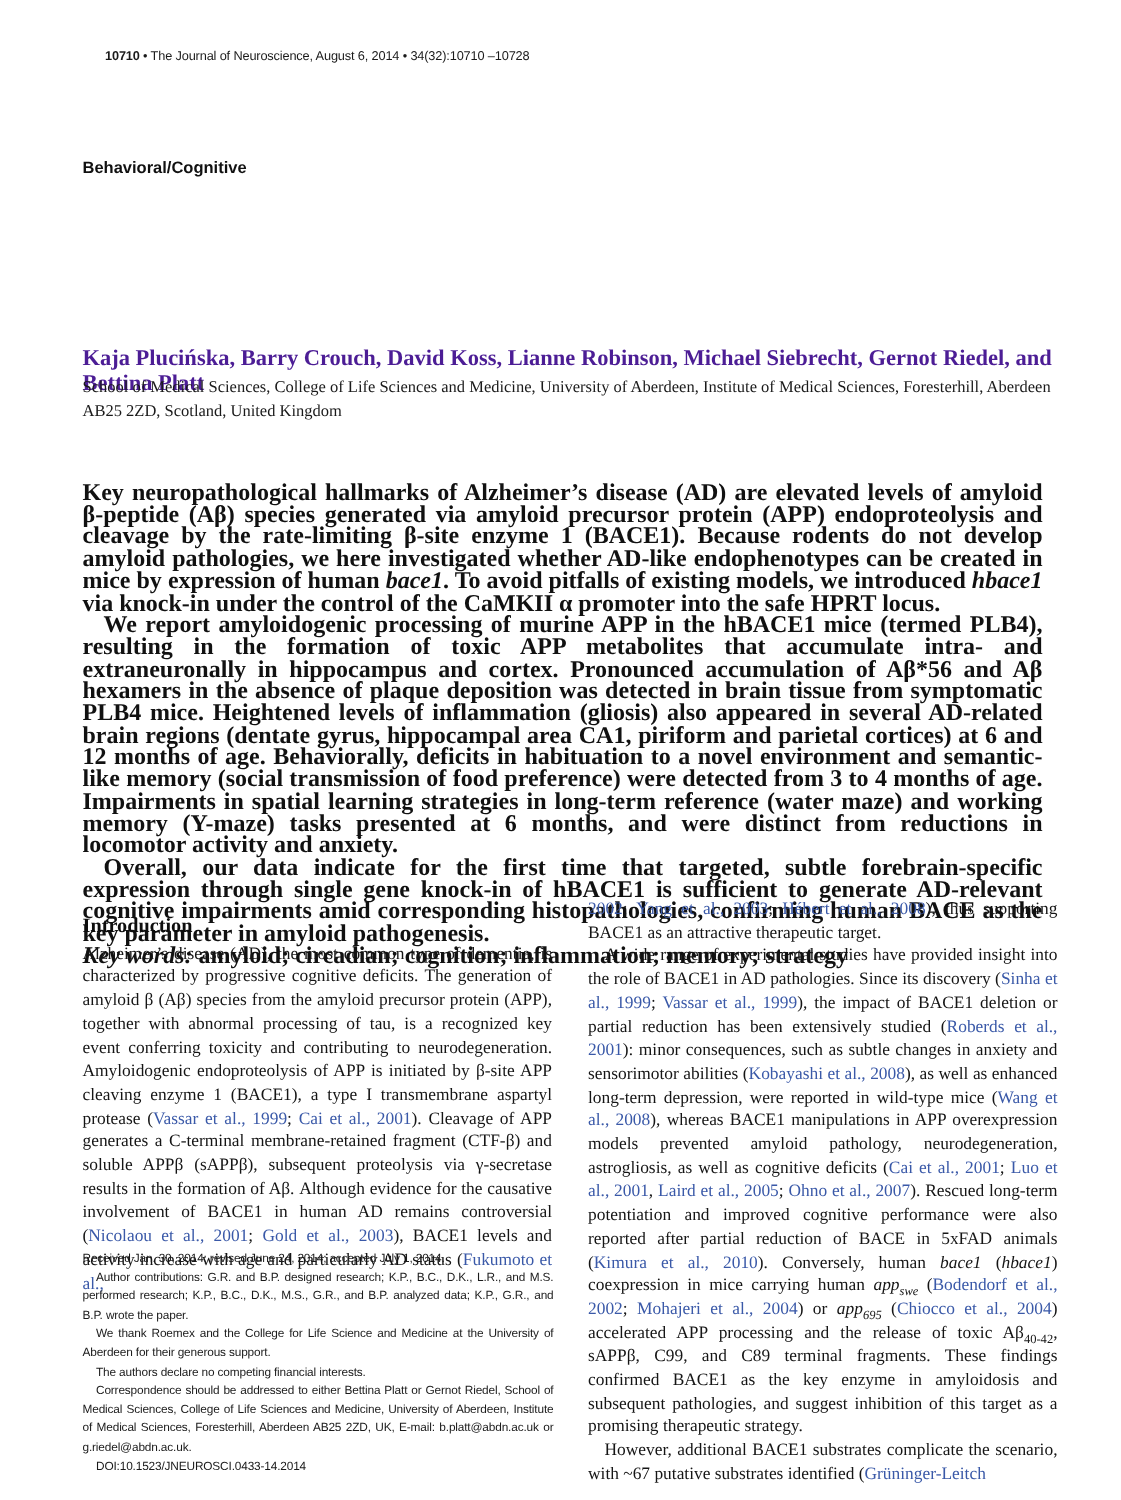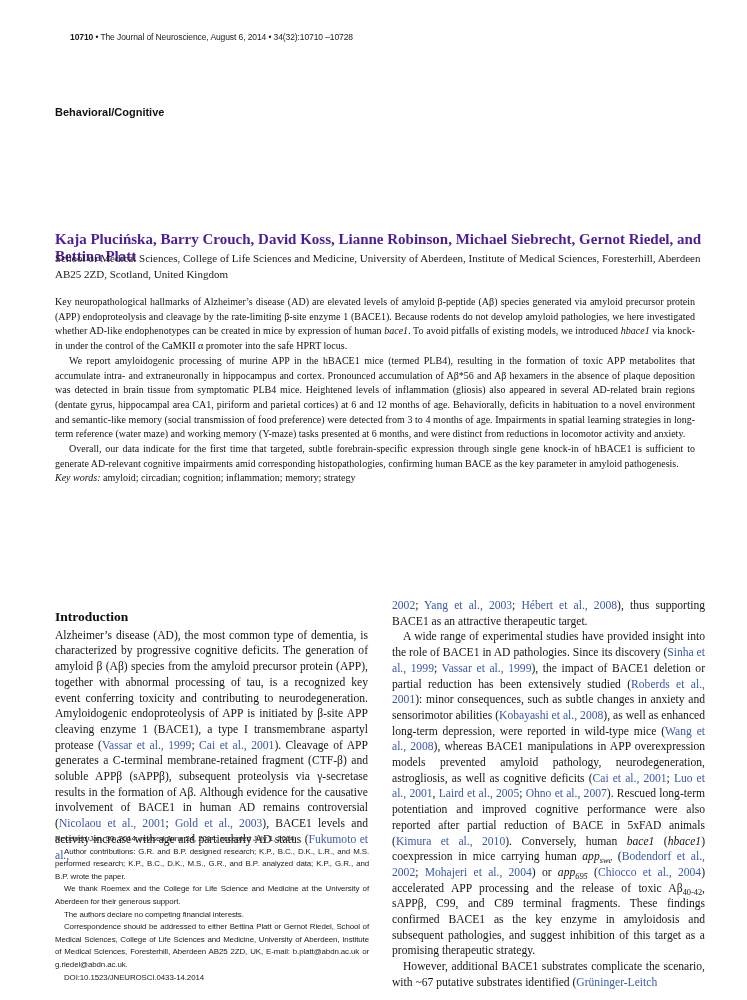--- a/index.html
+++ b/index.html
@@ -35,23 +35,23 @@
     left:55px;top:231px;width:650px;
     font-size:15px;font-weight:bold;color:#4c1d95;
   }
   
   #affiliation{
     left:55px;top:251px;width:648px;
     font-size:11px;line-height:15.5px;color:#1a1a1a;
   }
   
   #abstract{
-    left:55px;top:295px;width:640px;
-    font-size:10px;line-height:14.7px;
-    font-weight:400;text-align:justify;color:#111;
+    left:55px;top:322px;width:640px;
+    font-size:16px;line-height:14.7px;
+    font-weight:700;text-align:justify;color:#111;
   }
   #abstract .para{margin:0;}
   #abstract .para.indent{text-indent:14px;}
   #keywords{margin-top:10px;}
   
   .col{
     font-size:11.6px;line-height:15.7px;
     text-align:justify;color:#151515;
   }
   #col-left{left:55px;top:597px;width:313px;}

